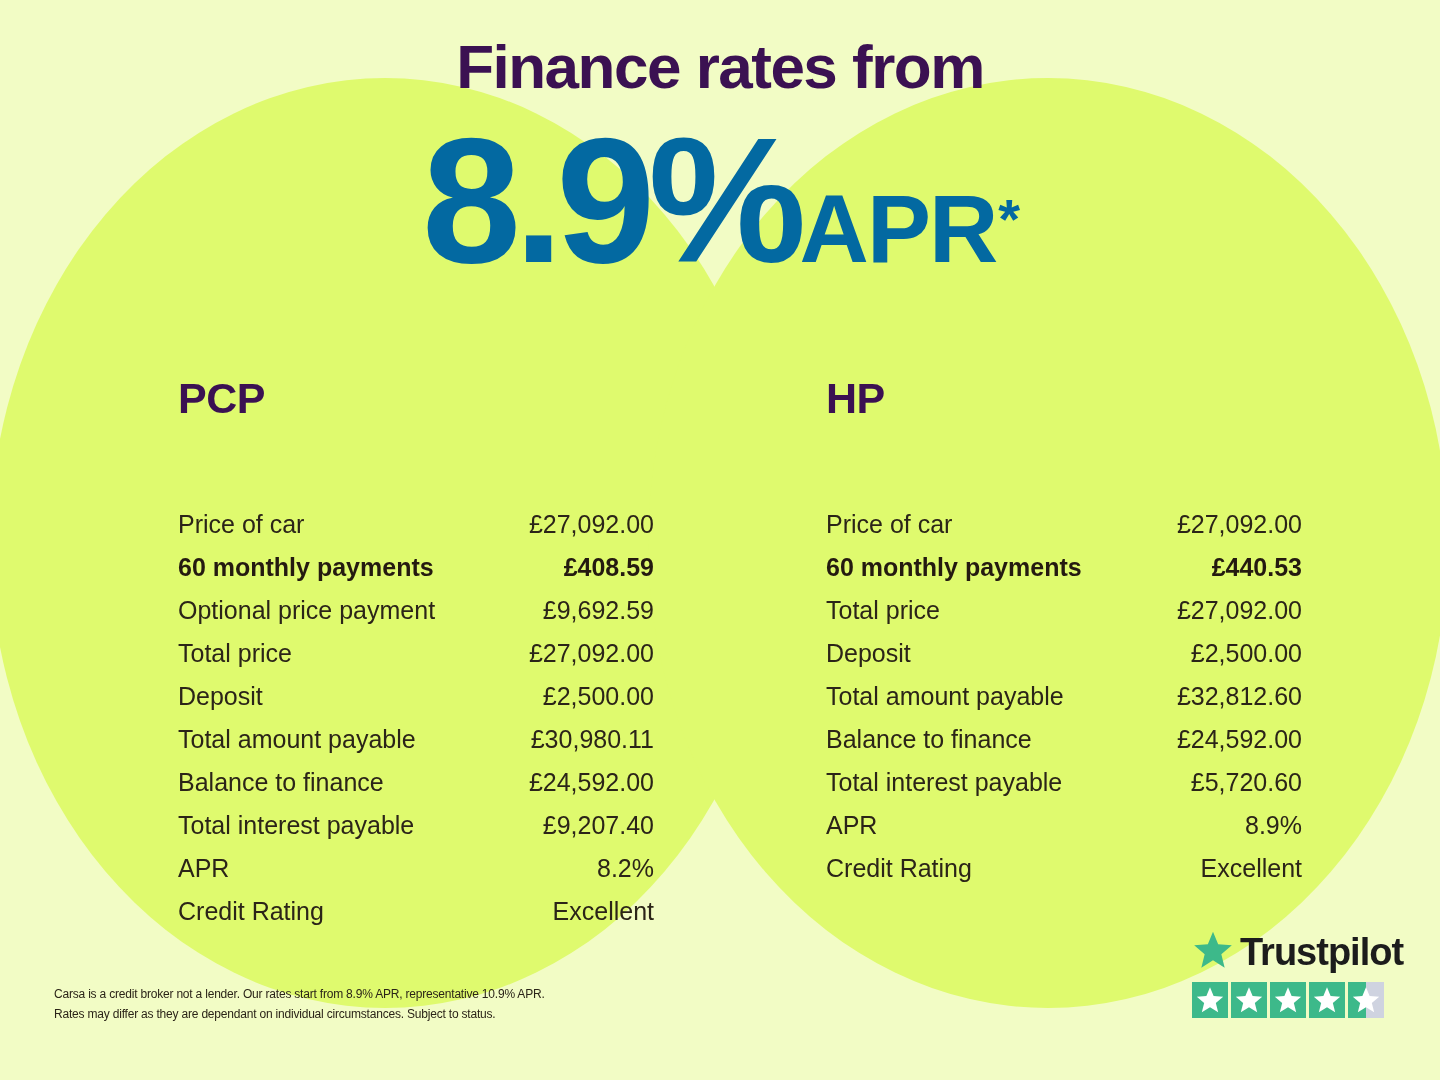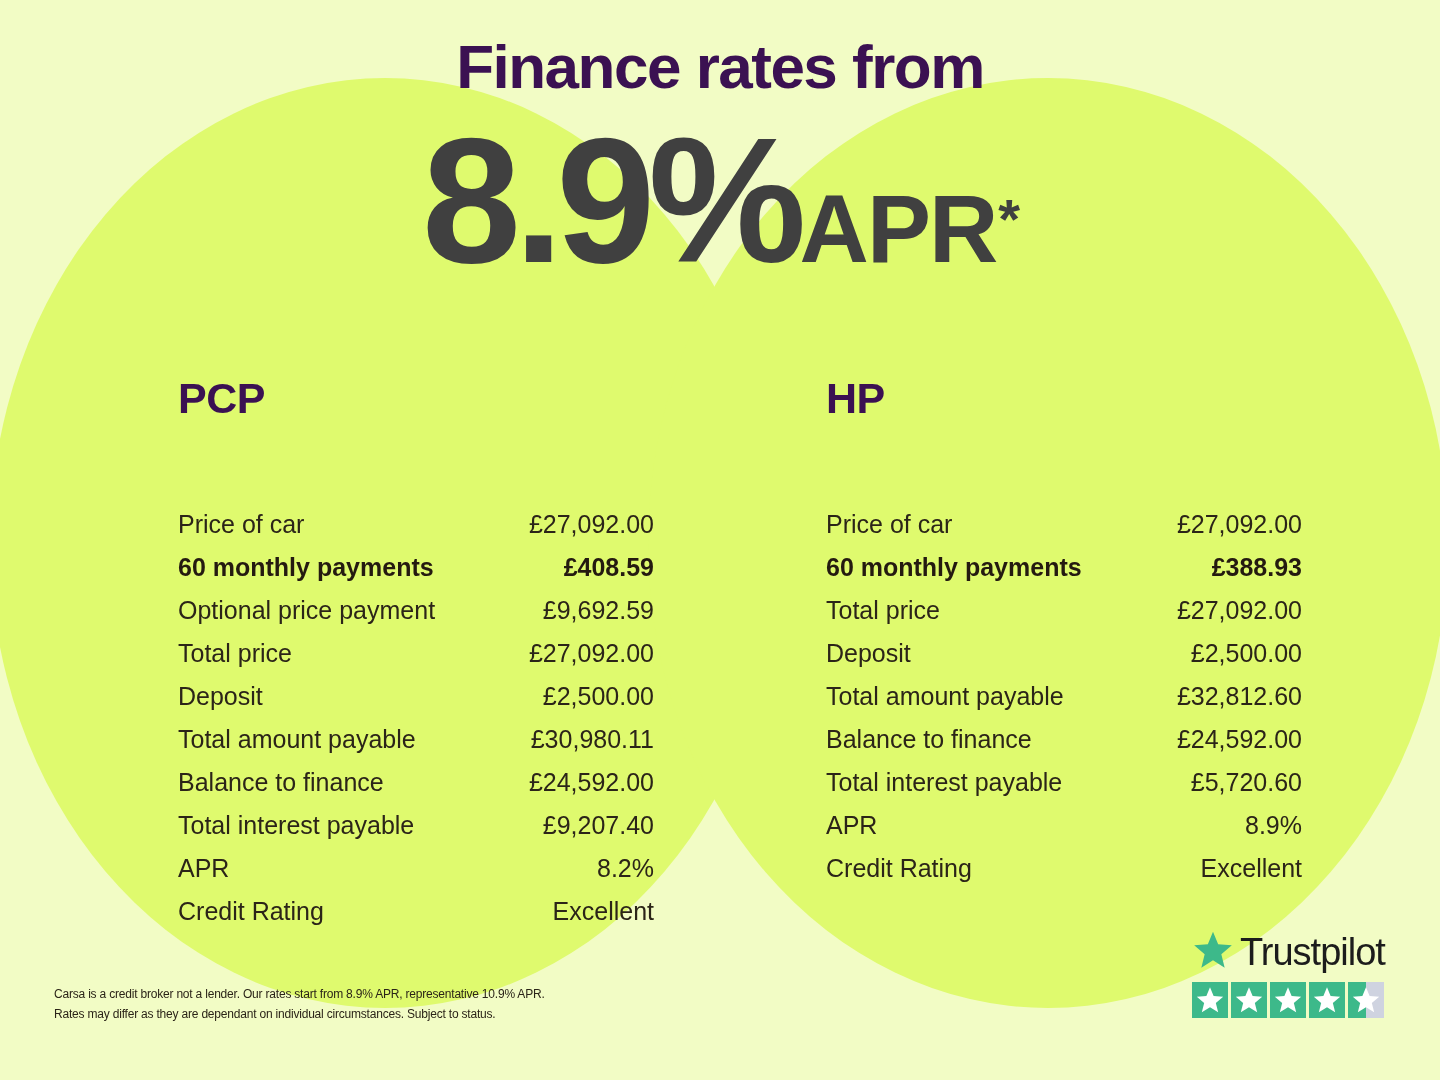--- a/index.html
+++ b/index.html
@@ -32,21 +32,21 @@
     font-size:62px;
     font-weight:700;
     letter-spacing:-1.5px;
     color:#3B1152;
     line-height:1;
   }
   .rate-line {
     position:absolute;
     top:112px; left:0; width:1440px;
     text-align:center;
-    color:#404040;
+    color:#0369a1;
     line-height:1;
     white-space:nowrap;
   }
   .rate-big {
     font-size:178px;
     font-weight:800;
     letter-spacing:-7px;
     vertical-align:baseline;
   }
   .rate-apr {
@@ -101,21 +101,21 @@
     color:#2B2418;
     letter-spacing:-0.2px;
   }
   #footnote div { white-space:nowrap; }
 
   
   #trustpilot { position:absolute; left:1192px; top:928px; width:200px; }
   .tp-brand { display:flex; align-items:center; gap:6px; height:48px; }
   .tp-word {
     font-size:38px;
-    font-weight:400;
+    font-weight:700;
     color:#1C1C1C;
     letter-spacing:-1px;
     line-height:1;
   }
   .tp-stars { display:flex; gap:3px; margin-top:6px; }
   .tp-box {
     position:relative;
     width:36px; height:36px;
     background:#3DB98A;
     overflow:hidden;
@@ -192,21 +192,21 @@
 
     <div class="col" id="col-hp">
       <div class="col-title">HP</div>
       <div id="rows-hp">
           <div class="row">
             <span class="lbl">Price of car</span>
             <span class="val">£27,092.00</span>
           </div>
           <div class="row bold">
             <span class="lbl">60 monthly payments</span>
-            <span class="val">£388.93</span>
+            <span class="val">£440.53</span>
           </div>
           <div class="row">
             <span class="lbl">Total price</span>
             <span class="val">£27,092.00</span>
           </div>
           <div class="row">
             <span class="lbl">Deposit</span>
             <span class="val">£2,500.00</span>
           </div>
           <div class="row">

